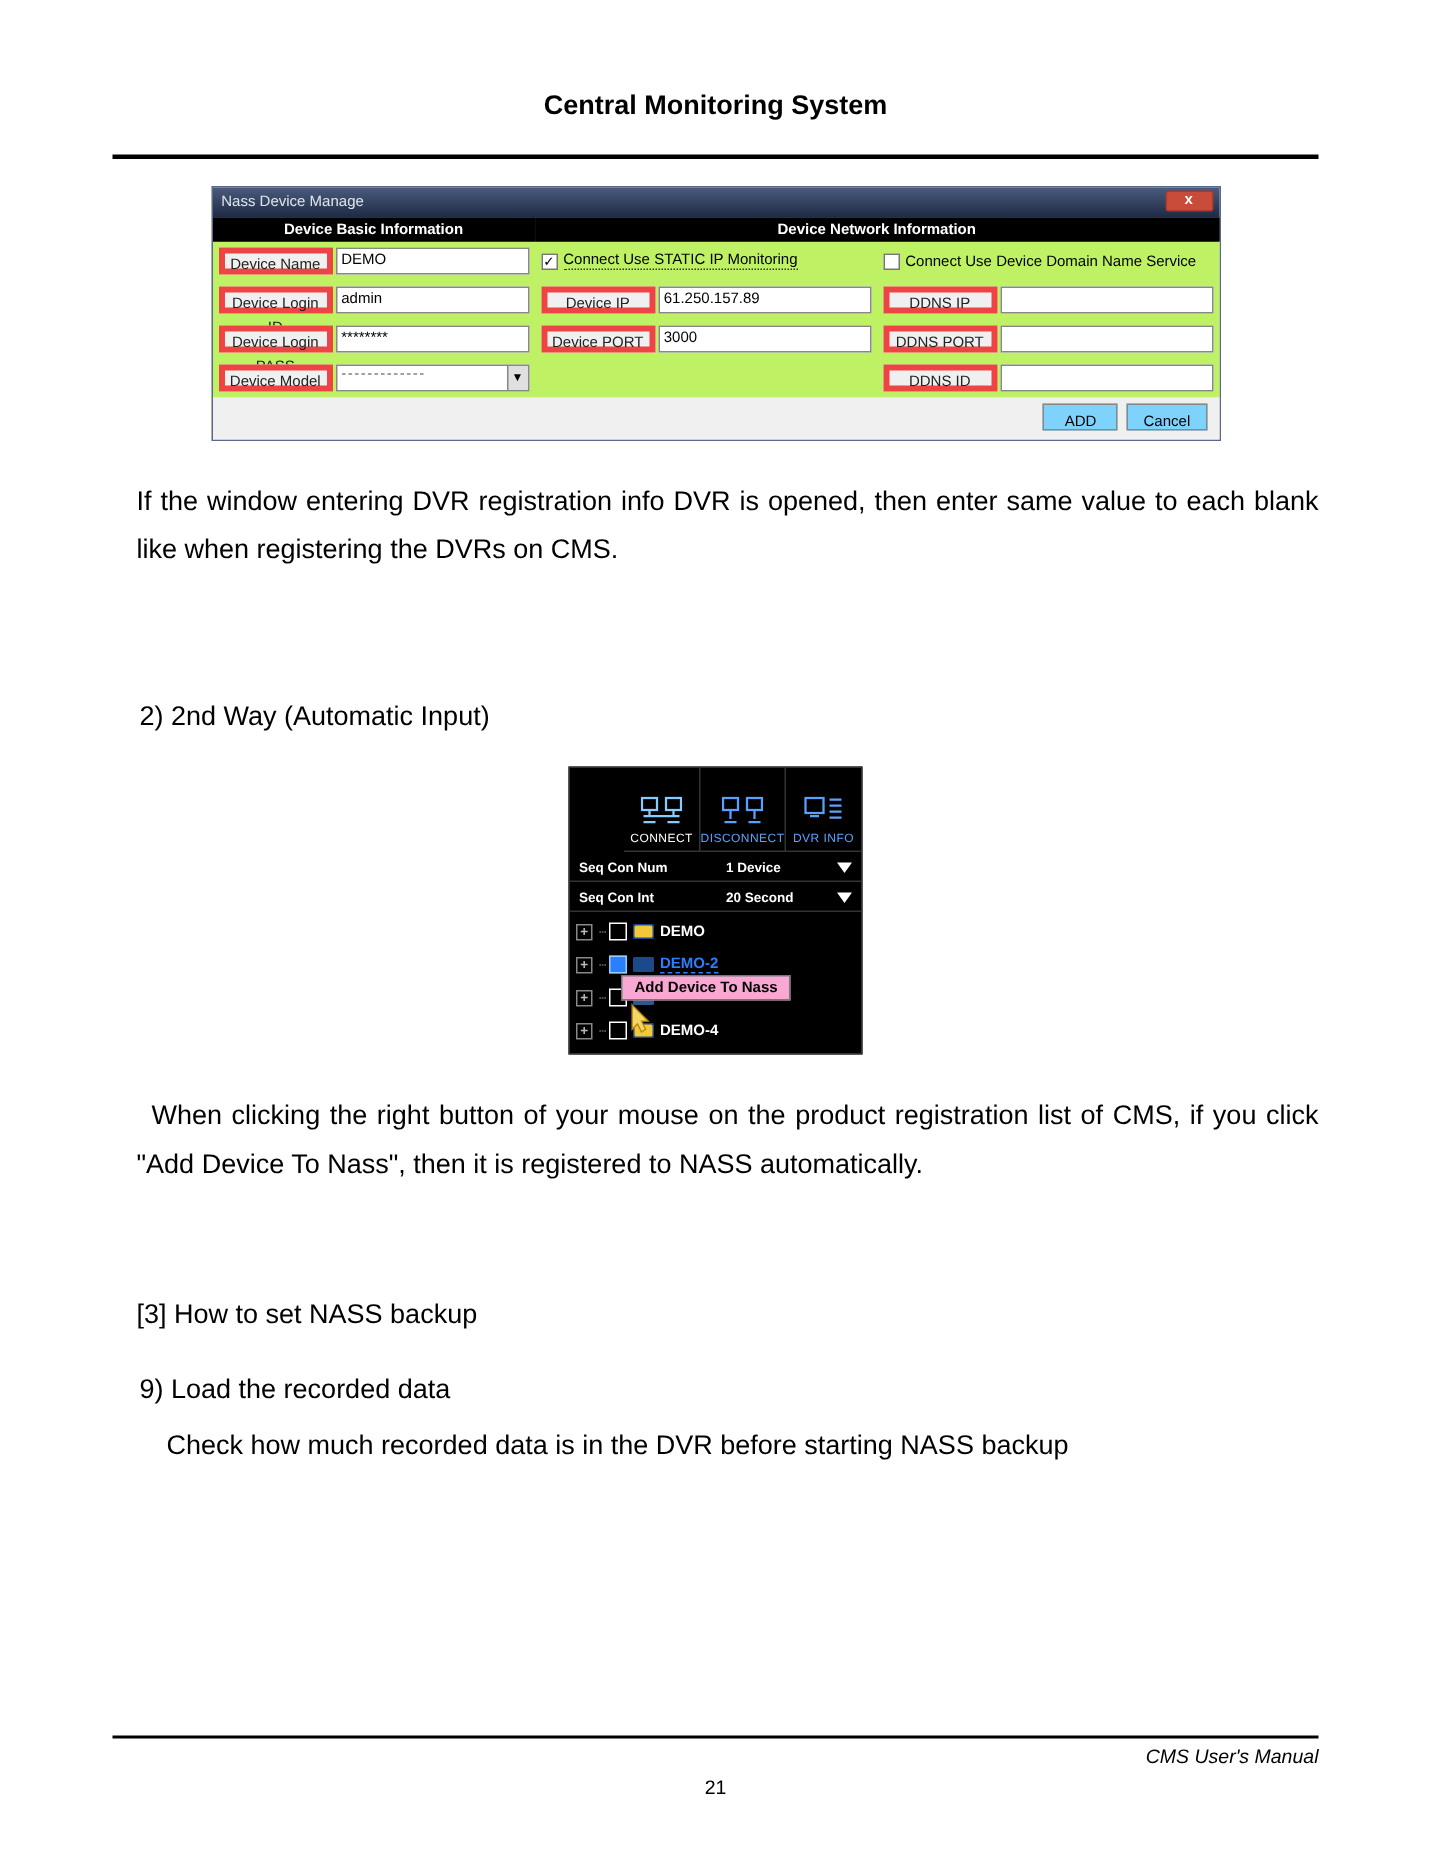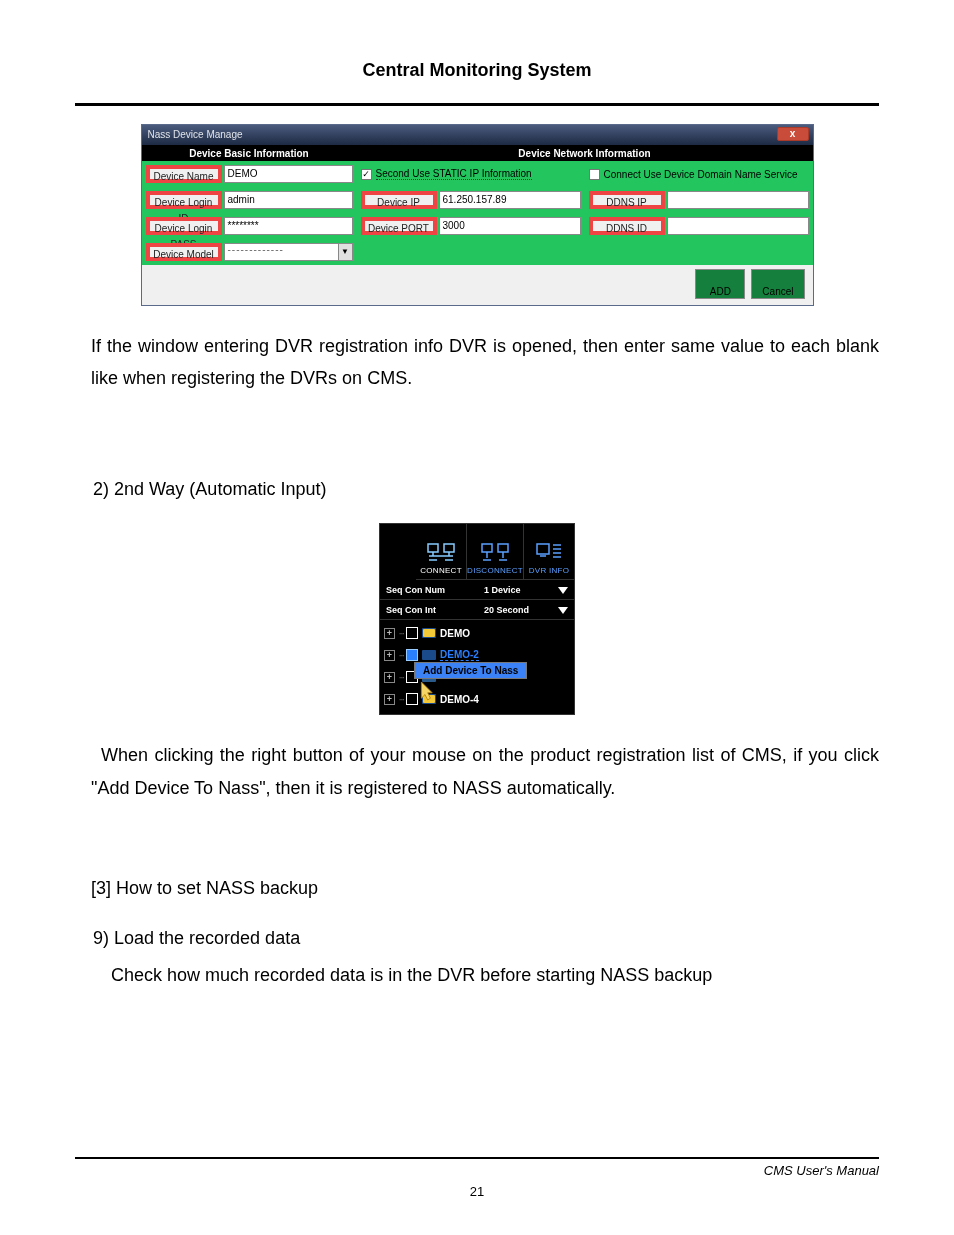--- a/index.html
+++ b/index.html
@@ -63,21 +63,21 @@
     border: 1px solid #a93a2a;
     border-radius: 2px;
     color: #fff;
     text-align: center;
     line-height: 12px;
     font-size: 10px;
     font-weight: bold;
   }
   .dlg1-body {
     display: flex;
-    background: #22c55e;
+    background: #bef264;
     padding: 0;
   }
   .dlg1-col-left {
     width: 215px;
   }
   .dlg1-col-right {
     flex: 1;
   }
   .dlg1-section-hdr {
     background: #000;
@@ -160,24 +160,24 @@
     justify-content: flex-end;
     gap: 6px;
     padding: 4px 8px 6px 8px;
     background: #f0f0f0;
   }
   .dlg1-btn {
     min-width: 50px;
     height: 18px;
     font-size: 10px;
     border: 1px solid #888;
-    background: #15803d;
+    background: #7dd3fc;
     text-align: center;
     line-height: 16px;
-    padding: 14px 10px;
+    padding: 4px 10px;
   }
 
   .body-text {
     font-size: 18px;
     line-height: 1.8;
     margin: 0 0 18px 16px;
     text-align: justify;
   }
   .indent { margin-left: 18px; }
   .indent2 { margin-left: 36px; }
@@ -275,21 +275,21 @@
     position: absolute;
     inset: 1px;
     background: #f3c93a;
     border-radius: 1px;
   }
   .cms-item .name.highlighted { color: #2a7fff; border-bottom: 1px dashed #2a7fff; }
   .ctx-menu {
     position: absolute;
     left: 34px;
     top: 18px;
-    background: #3b82f6;
+    background: #f9a8d4;
     color: #000;
     border: 1px solid #777;
     font-size: 10px;
     padding: 2px 8px;
     white-space: nowrap;
     z-index: 5;
   }
   .cursor {
     position: absolute;
     left: 36px;
@@ -353,41 +353,45 @@
         </div>
       </div>
 
       <div class="dlg1-col-right">
         <div class="dlg1-section-hdr">Device Network Information</div>
         <div class="dlg1-right-split">
           <div class="dlg1-right-half">
             <div class="dlg1-row">
               <div class="dlg1-chk">
                 <div class="dlg1-chkbox">✓</div>
-                <span class="underline">Second Use STATIC IP Information</span>
+                <span class="underline">Connect Use STATIC IP Monitoring</span>
               </div>
             </div>
             <div class="dlg1-row">
               <div class="dlg1-label">Device IP</div>
               <div class="dlg1-input">61.250.157.89</div>
             </div>
             <div class="dlg1-row">
               <div class="dlg1-label">Device PORT</div>
               <div class="dlg1-input">3000</div>
             </div>
           </div>
           <div class="dlg1-right-half">
             <div class="dlg1-row">
               <div class="dlg1-chk">
                 <div class="dlg1-chkbox"></div>
                 <span>Connect Use Device Domain Name Service</span>
               </div>
             </div>
             <div class="dlg1-row">
               <div class="dlg1-label">DDNS IP</div>
+              <div class="dlg1-input"></div>
+            </div>
+            <div class="dlg1-row">
+              <div class="dlg1-label">DDNS PORT</div>
               <div class="dlg1-input"></div>
             </div>
             <div class="dlg1-row">
               <div class="dlg1-label">DDNS ID</div>
               <div class="dlg1-input"></div>
             </div>
           </div>
         </div>
       </div>
     </div>

